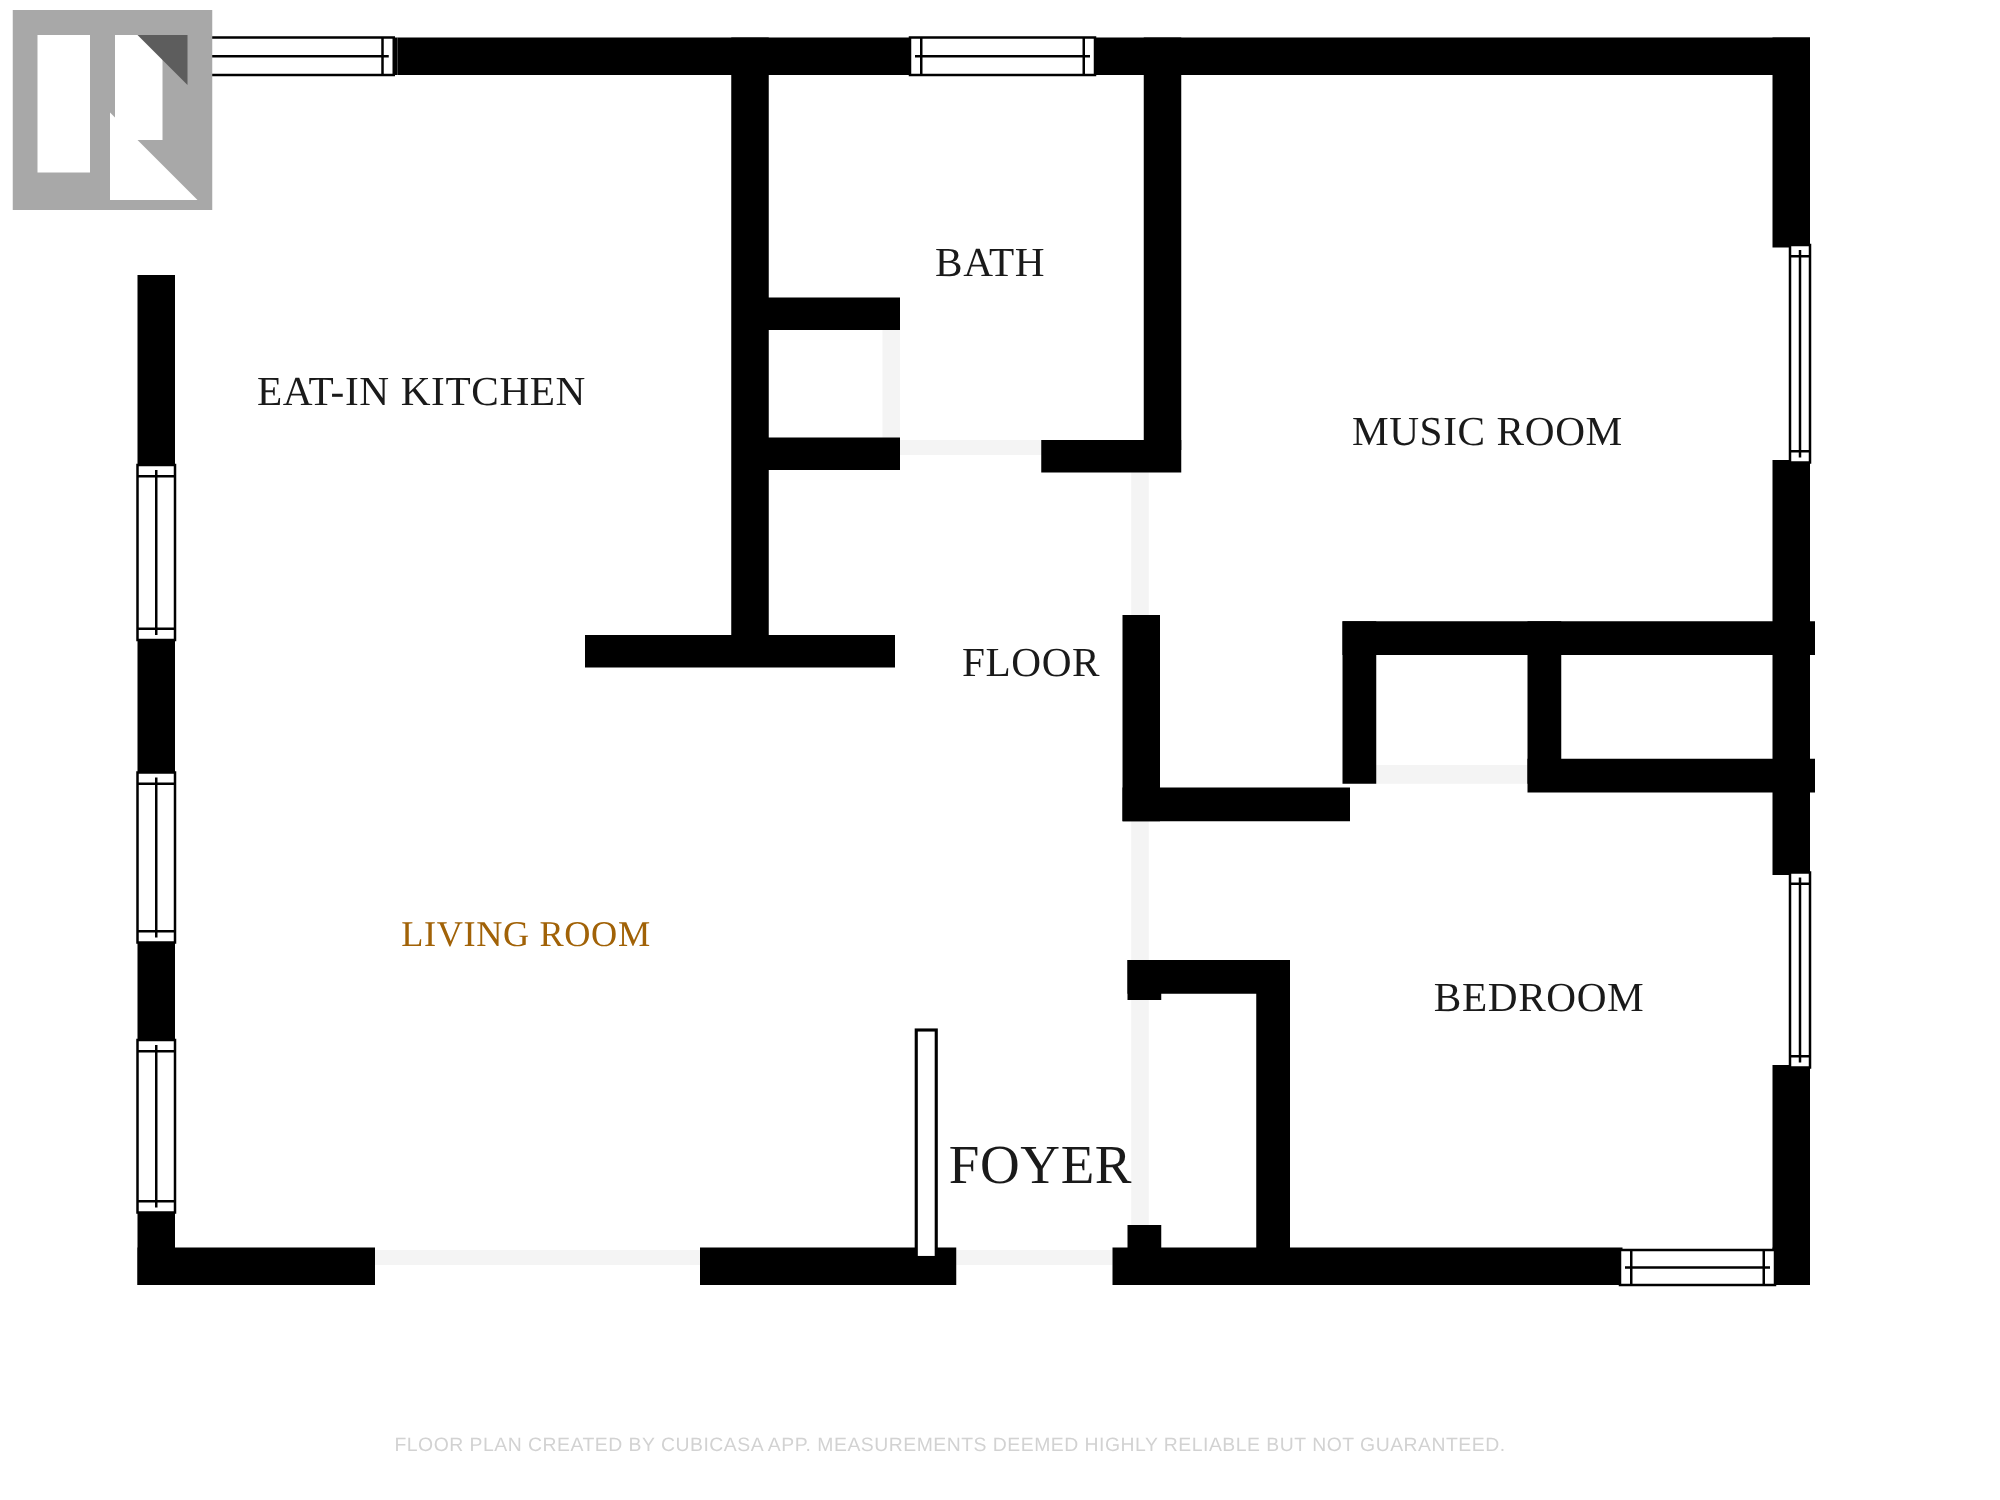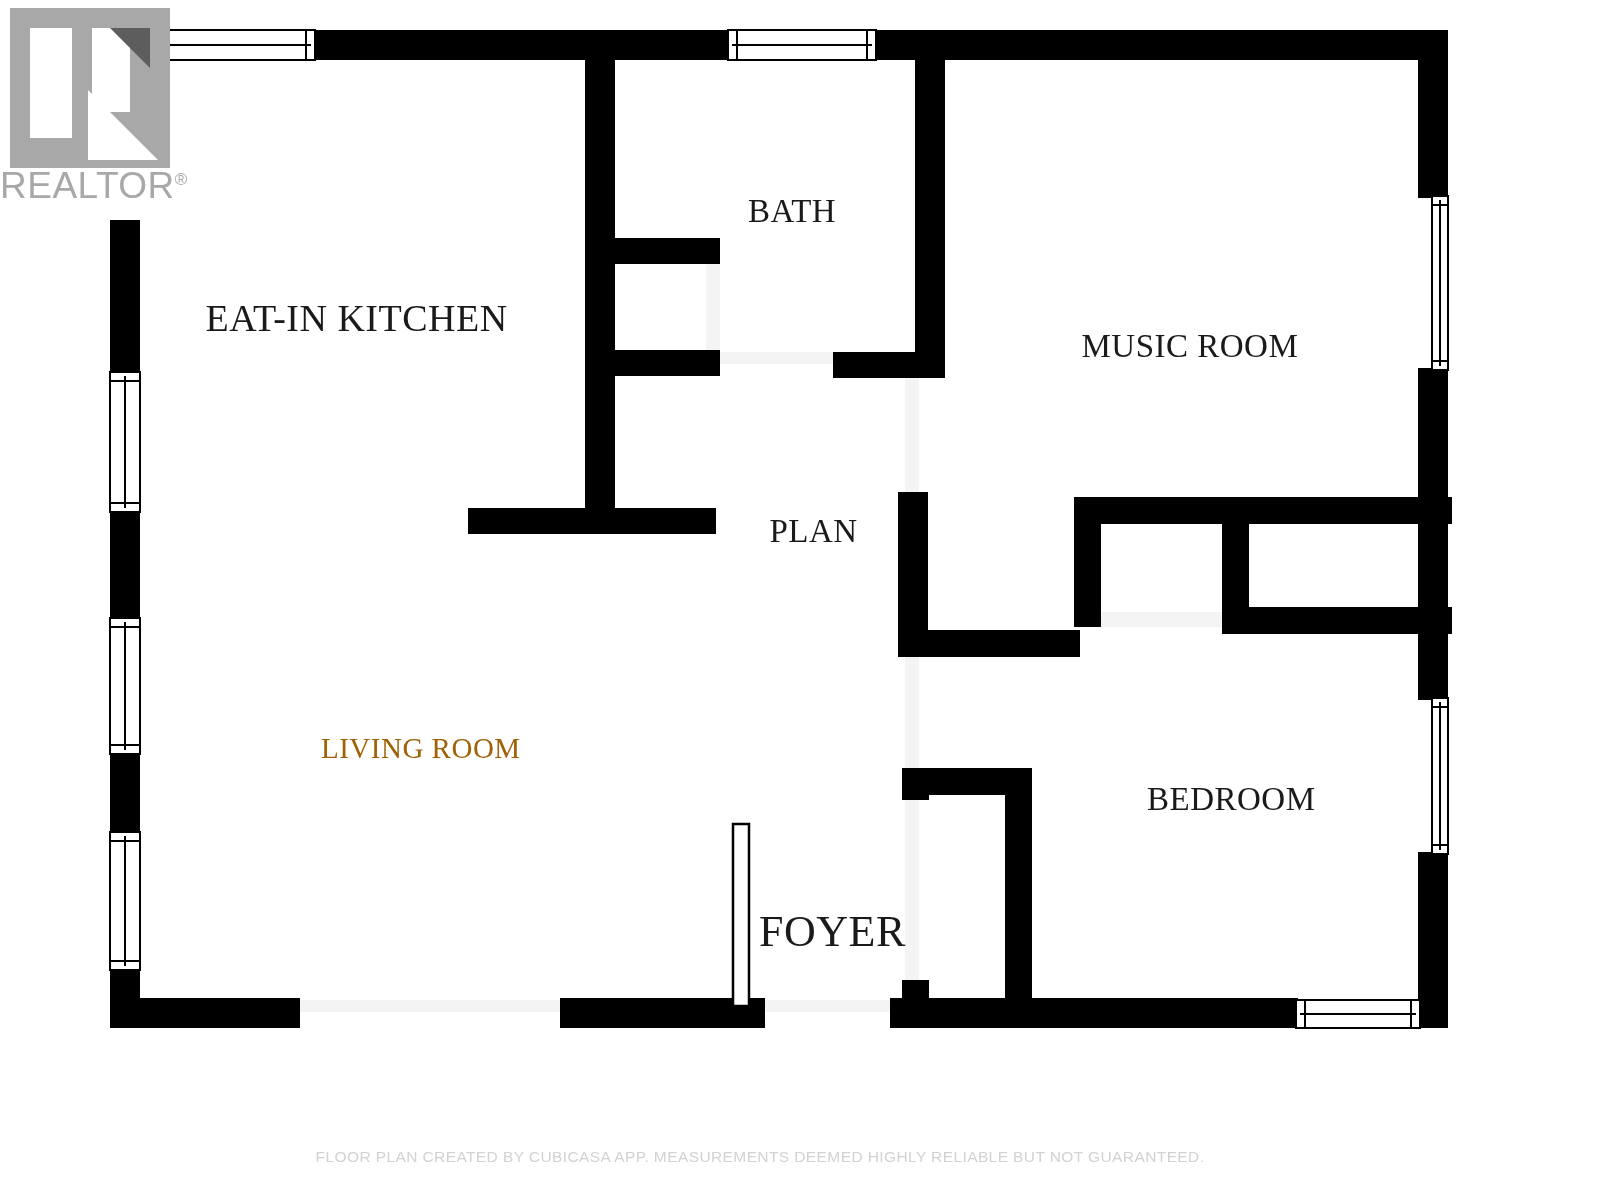--- a/index.html
+++ b/index.html
@@ -88,21 +88,20 @@
 <body>
 
 <div id="watermark">
   <svg class="wm-box" viewBox="0 0 160 160">
     <rect x="0" y="0" width="160" height="160" fill="#a8a8a8"></rect>
     <rect x="20" y="20" width="42" height="110" fill="#ffffff"></rect>
     <rect x="82" y="20" width="38" height="84" fill="#ffffff"></rect>
     <path d="M78 82 L148 152 L78 152 Z" fill="#ffffff"></path>
     <path d="M100 20 L140 20 L140 60 Z" fill="#5d5d5d"></path>
   </svg>
-  <div class="wm-text"><span>REALTOR</span><span class="wm-reg">®</span></div>
 </div>
 
 <svg id="plan" viewBox="0 0 1600 1200">
   <g id="floor-fill">
     <rect x="110" y="30" width="1338" height="998" fill="#ffffff"></rect>
   </g>
   <g id="openings-layer">
       <rect x="706" y="262" width="14" height="92" fill="#f4f4f4"></rect>
       <rect x="905" y="360" width="14" height="132" fill="#f4f4f4"></rect>
       <rect x="716" y="352" width="120" height="12" fill="#f4f4f4"></rect>
@@ -194,22 +193,22 @@
         <line x1="1411" y1="1000" x2="1411" y2="1028" stroke="#000000" stroke-width="2"></line>
         <line x1="1300" y1="1014" x2="1416" y2="1014" stroke="#000000" stroke-width="2"></line>
       </g>
     </g>
   <g id="doors-layer">
       <rect x="733" y="824" width="16" height="182" fill="#ffffff" stroke="#000000" stroke-width="2.5"></rect>
     </g>
 </svg>
 
 <div id="labels">
-    <div class="room-label" style="font-size: 38px; color: rgb(26, 26, 26); left: 205.5px; top: 296px;">EAT-IN KITCHEN</div>
+    <div class="room-label" style="font-size: 33px; color: rgb(26, 26, 26); left: 205.5px; top: 296px;">EAT-IN KITCHEN</div>
     <div class="room-label" style="font-size: 33px; color: rgb(26, 26, 26); left: 748px; top: 193px;">BATH</div>
     <div class="room-label" style="font-size: 33px; color: rgb(26, 26, 26); left: 1081.5px; top: 328px;">MUSIC ROOM</div>
-    <div class="room-label" style="font-size: 33px; color: rgb(26, 26, 26); left: 769.5px; top: 513px;">PLAN</div>
+    <div class="room-label" style="font-size: 33px; color: rgb(26, 26, 26); left: 769.5px; top: 513px;">FLOOR</div>
     <div class="room-label" style="font-size: 29px; color: #a16207; left: 321px; top: 732px;">LIVING ROOM</div>
     <div class="room-label" style="font-size: 33px; color: rgb(26, 26, 26); left: 1133px; top: 781px; margin-left: 14px;">BEDROOM</div>
     <div class="room-label" style="font-size: 44px; color: rgb(26, 26, 26); left: 759px; top: 906px;">FOYER</div>
   </div>
 
 <div id="footer">FLOOR PLAN CREATED BY CUBICASA APP. MEASUREMENTS DEEMED HIGHLY RELIABLE BUT NOT GUARANTEED.</div>
 
 </body></html>

